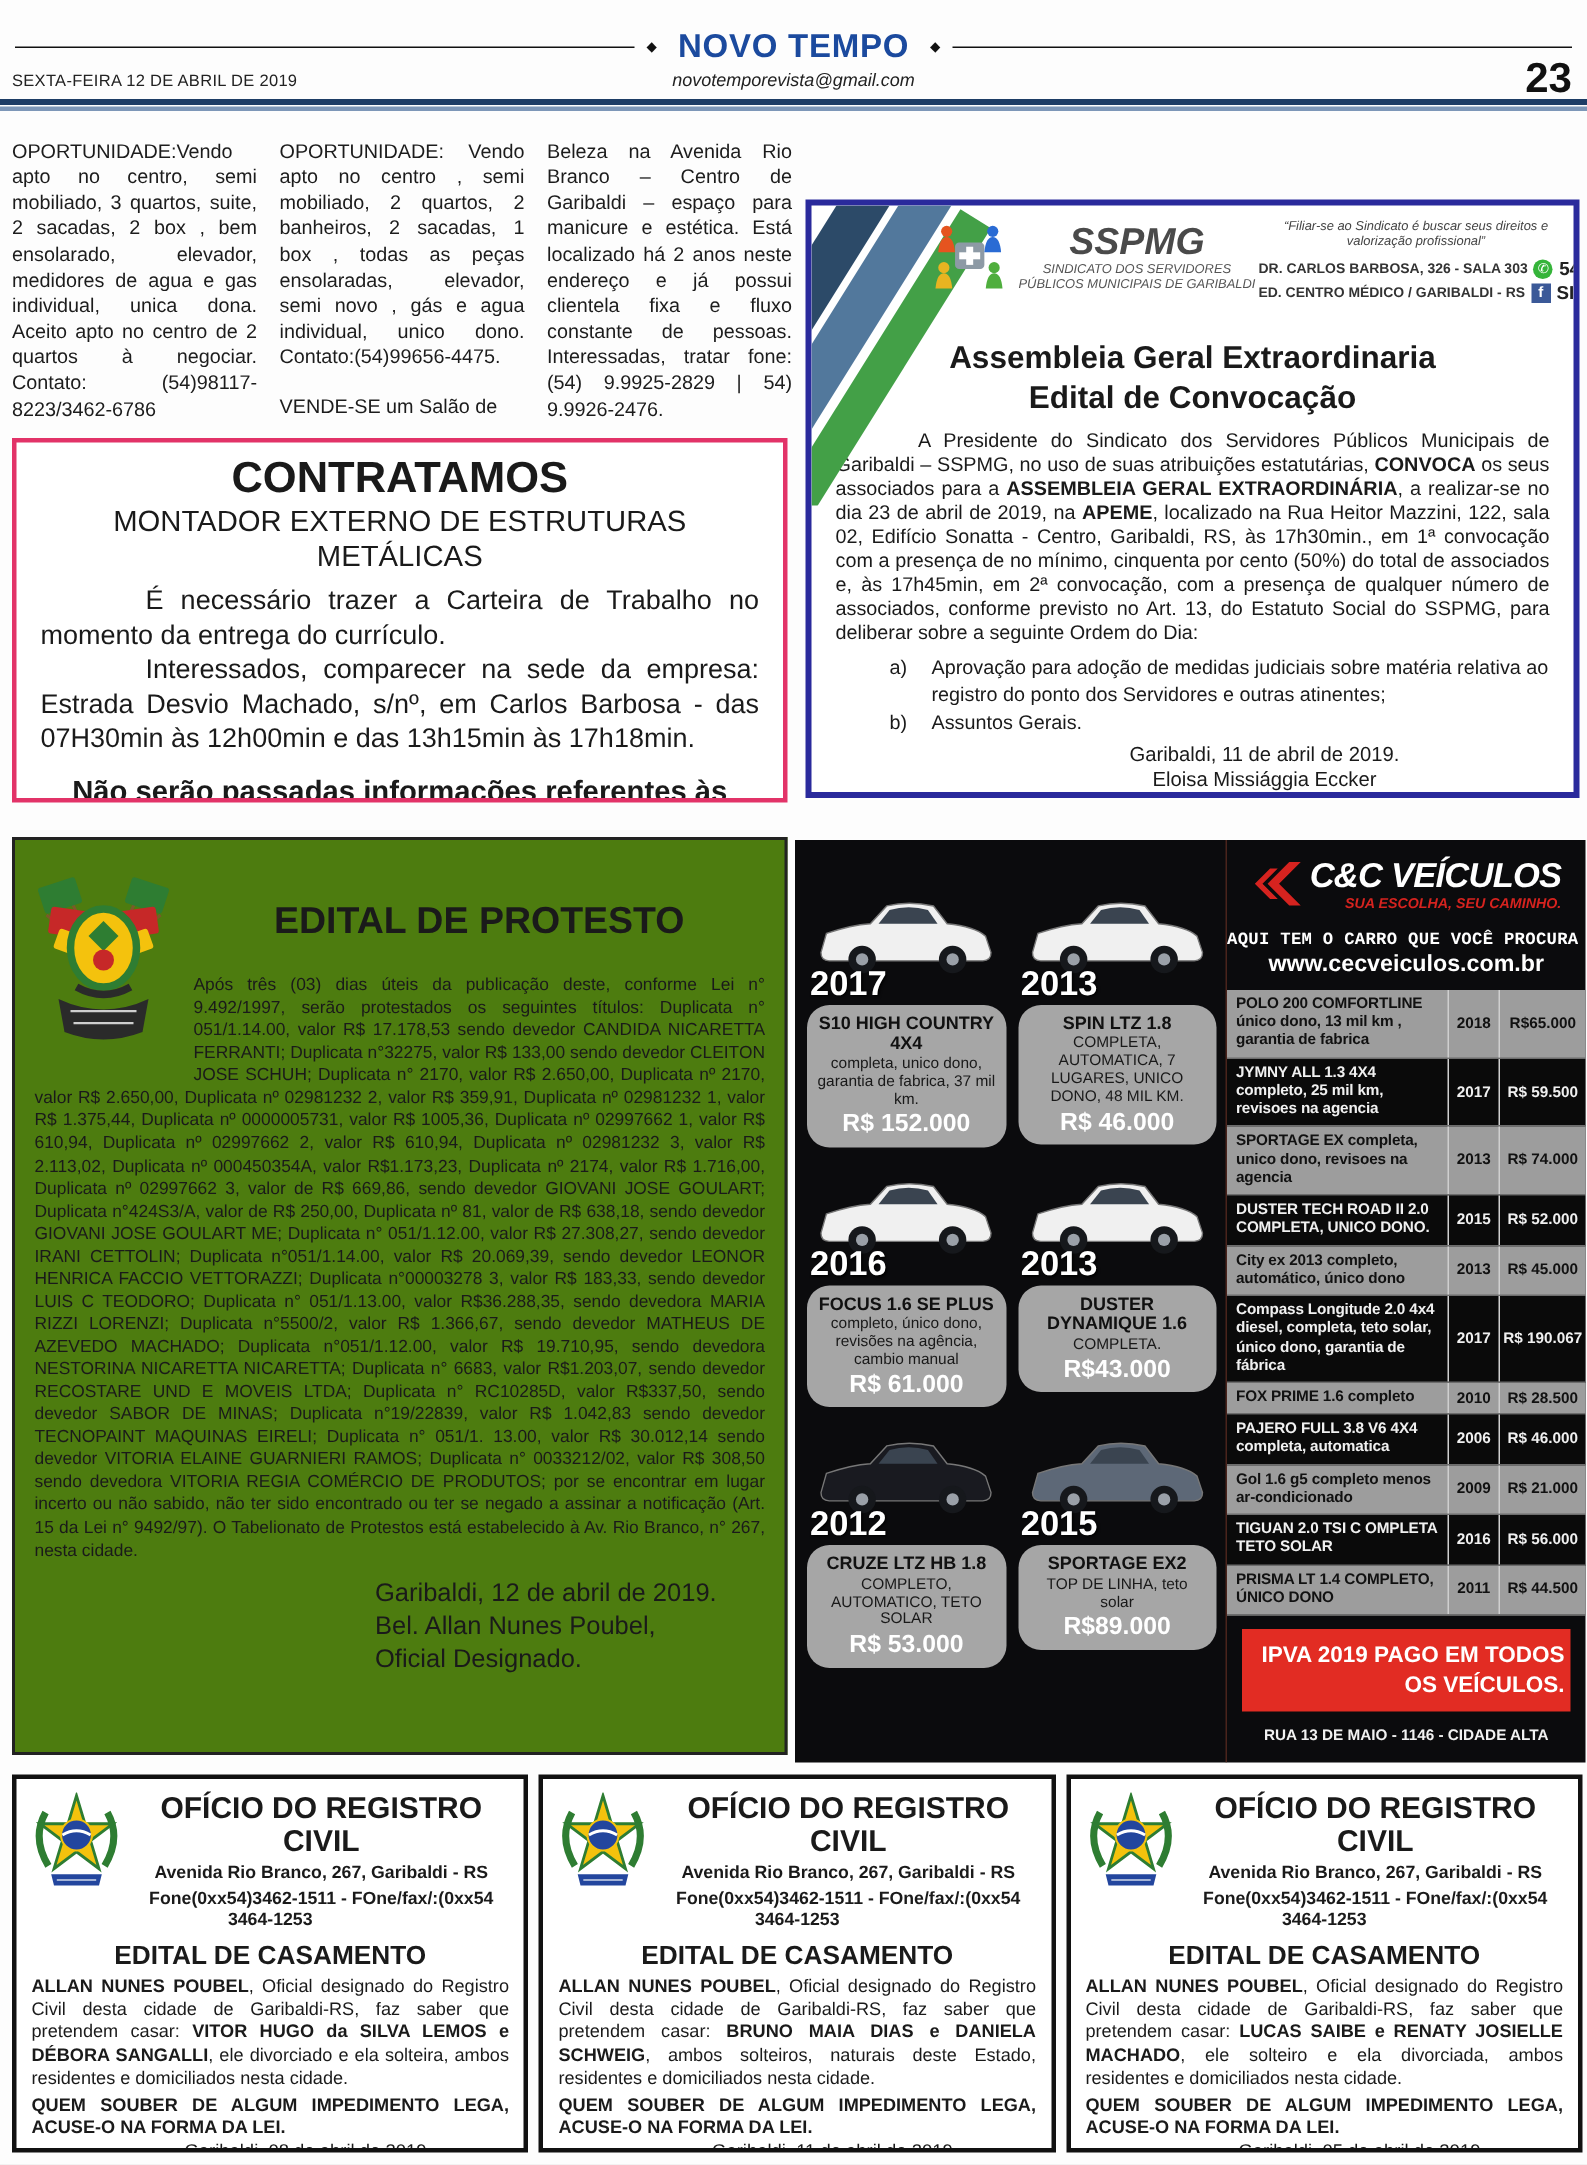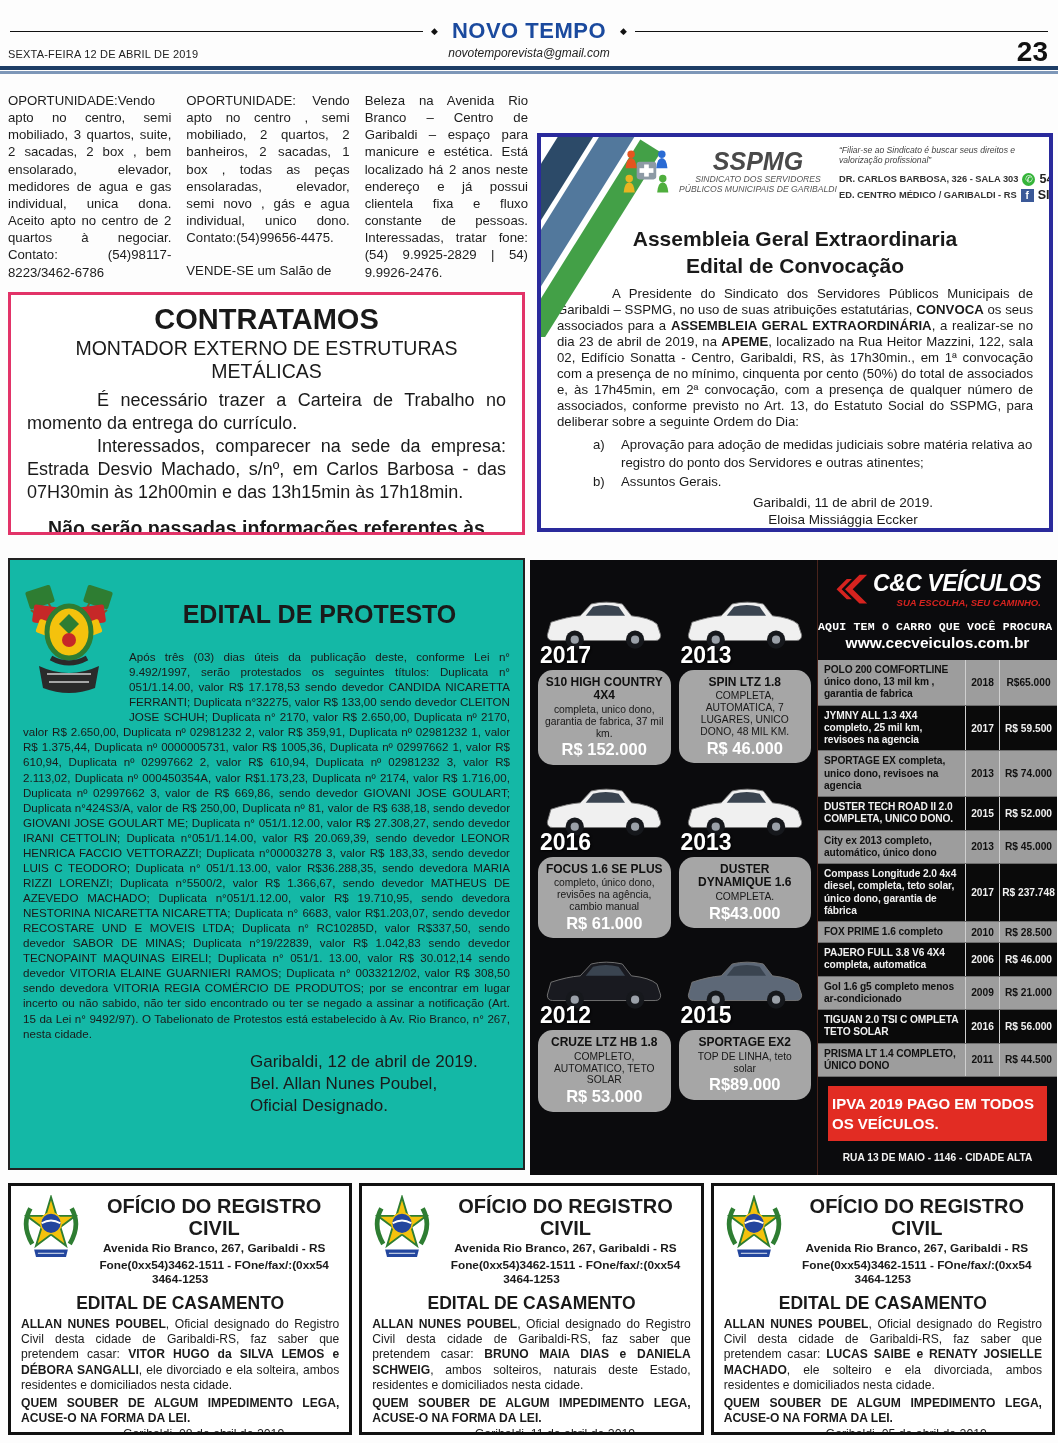--- a/index.html
+++ b/index.html
@@ -37,36 +37,36 @@
   .ss-corner { position:absolute; left:0; top:0; width:120px; height:200px; overflow:hidden; }
   .ss-stripe { position:absolute; width:300px; height:30px; transform:rotate(-58deg); }
   .ss-s1 { left:-150px; top:40px; background:#2c4a68; }
   .ss-s2 { left:-135px; top:82px; background:#52789c; }
   .ss-s3 { left:-120px; top:124px; background:#43a047; height:24px; }
   .ss-logo { position:absolute; left:78px; top:10px; display:flex; align-items:flex-end; gap:6px; }
   .ss-logo-text { text-align:center; }
   .ss-logo-name { font-size:25px; font-weight:bold; font-style:italic; color:#4a4a4a; line-height:1; }
   .ss-logo-sub { font-size:8.6px; font-style:italic; color:#555; line-height:1.25; }
   .ss-contact { position:absolute; left:298px; top:8px; width:210px; }
-  .ss-quote { font-style:italic; font-size:8.6px; color:#444; margin-bottom:7px; }
+  .ss-quote { font-style:italic; font-size:8.6px; color:#444; margin-bottom:7px;text-align:center; }
   .ss-crow { display:flex; align-items:center; gap:4px; margin-top:2px; }
   .ss-addr { font-size:9.3px; color:#333; font-weight:bold; white-space:nowrap; }
   .ss-big { font-size:12.5px; font-weight:bold; color:#222; white-space:nowrap; }
   .wa-icon { width:13px; height:13px; border-radius:50%; background:#35b43a; color:#fff; font-size:9px; display:inline-flex; align-items:center; justify-content:center; flex:none; }
   .fb-icon { width:13px; height:13px; background:#3b5998; color:#fff; font-size:10px; font-weight:bold; display:inline-flex; align-items:center; justify-content:center; flex:none; }
   .ss-title { text-align:center; font-size:21px; font-weight:bold; line-height:1.3; }
   .ss-body { padding:6px 16px 0; font-size:13.2px; line-height:1.22; text-align:justify; }
   .ss-body .ind { text-indent:55px; }
   .ss-list { padding:4px 16px 0 52px; font-size:13.2px; line-height:1.3; }
   .ss-li { display:flex; gap:10px; margin-top:2px; }
   .ss-li-label { flex:none; width:18px; }
   .ss-sig { width:300px; margin:4px 56px 0 auto; text-align:center; font-size:13.5px; line-height:1.3; }
 
   
-  .protesto { position:absolute; top:558px; left:8px; width:517px; height:612px; border:2px solid #222; background:#14b8a6; padding:10px 13px; overflow:hidden; }
+  .protesto { position:absolute; top:558px; left:8px; width:517px; height:612px; border:2px solid #222; background:#4d7c0f; padding:10px 13px; overflow:hidden; }
   .pr-arms { float:left; width:92px; height:150px; margin:0 14px 4px 0; }
   .pr-title { text-align:center; font-size:25px; font-weight:bold; margin-top:30px; margin-bottom:20px; }
   .pr-body { font-size:11.6px; line-height:1.3; text-align:justify; }
   .pr-sig { width:240px; margin:10px 20px 0 auto; text-align:left; font-size:17px; line-height:1.3; clear:right; }
 
   
   .cec { position:absolute; top:560px; left:530px; width:527px; height:615px; background:#0b0b0d; overflow:hidden; }
   .cec-left { position:absolute; left:0; top:0; width:287px; height:615px; padding:30px 6px 0 8px; }
   .cec-grid { display:grid; grid-template-columns:1fr 1fr; column-gap:8px; row-gap:12px; }
   .car-cell { position:relative; }
@@ -82,21 +82,21 @@
   .cec-slogan { font-size:9.5px; font-weight:bold; font-style:italic; color:#d6231f; text-align:right; margin-top:2px; }
   .cec-tag { color:#fff; font-weight:bold; font-size:11.5px; margin-top:12px; letter-spacing:.2px;font-family:Liberation Mono, monospace; }
   .cec-site { text-align:center; color:#fff; font-weight:bold; font-size:15.5px; margin-top:1px; }
   .cec-table { margin-top:8px; }
   .listing-row { display:flex; align-items:stretch; border-bottom:1px solid #6d6d6d; }
   .listing-row:nth-of-type(odd) { background:#9d9d9d; color:#111; }
   .listing-row:nth-of-type(even) { background:#0a0a0a; color:#f0f0f0; }
   .l-desc { flex:1; font-size:10.2px; font-weight:bold; line-height:1.2; padding:4px 4px 4px 6px; display:flex; align-items:center; letter-spacing:-.1px; }
   .l-year { flex:none; width:34px; border-left:1px solid #cfcfcf; font-size:10.2px; font-weight:bold; display:flex; align-items:center; justify-content:center; }
   .l-price { flex:none; width:58px; border-left:1px solid #cfcfcf; font-size:10.2px; font-weight:bold; display:flex; align-items:center; justify-content:center; }
-  .cec-ipva { margin:9px 10px 0; background:#e22c23; color:#fff; font-weight:bold; font-size:15px; text-align:left; line-height:1.3; padding:8px 4px; }
+  .cec-ipva { margin:9px 10px 0; background:#e22c23; color:#fff; font-weight:bold; font-size:15px; text-align:right; line-height:1.3; padding:8px 4px; }
   .cec-addr { margin-top:9px; text-align:center; color:#f2f2f2; font-size:10.2px; font-weight:bold; line-height:1.55; }
 
   
   .registro-row { position:absolute; top:1183px; left:8px; width:1047px; display:flex; gap:7px; }
   .reg-box { flex:1; border:3px solid #111; background:#fff; height:252px; padding:7px 10px; overflow:hidden; }
   .reg-arms { float:left; width:60px; height:66px; margin:2px 8px 2px 0; }
   .reg-title { text-align:center; font-size:20px; font-weight:bold; line-height:1.1; margin-top:2px; }
   .reg-addr { text-align:center; font-size:11.8px; font-weight:bold; line-height:1.25; margin-top:2px; }
   .reg-edital { text-align:center; font-size:17.5px; font-weight:bold; margin-top:6px; }
   .reg-body { font-size:12.1px; line-height:1.25; text-align:justify; margin-top:3px; }
@@ -385,21 +385,21 @@
 
           <div class="listing-row">
             <div class="l-desc">City ex 2013 completo, automático, único dono</div>
             <div class="l-year">2013</div>
             <div class="l-price">R$ 45.000</div>
           </div>
 
           <div class="listing-row">
             <div class="l-desc">Compass Longitude 2.0 4x4 diesel, completa, teto solar, único dono, garantia de fábrica</div>
             <div class="l-year">2017</div>
-            <div class="l-price">R$ 237.748</div>
+            <div class="l-price">R$ 190.067</div>
           </div>
 
           <div class="listing-row">
             <div class="l-desc">FOX PRIME 1.6 completo</div>
             <div class="l-year">2010</div>
             <div class="l-price">R$ 28.500</div>
           </div>
 
           <div class="listing-row">
             <div class="l-desc">PAJERO FULL 3.8 V6 4X4 completa, automatica</div>

